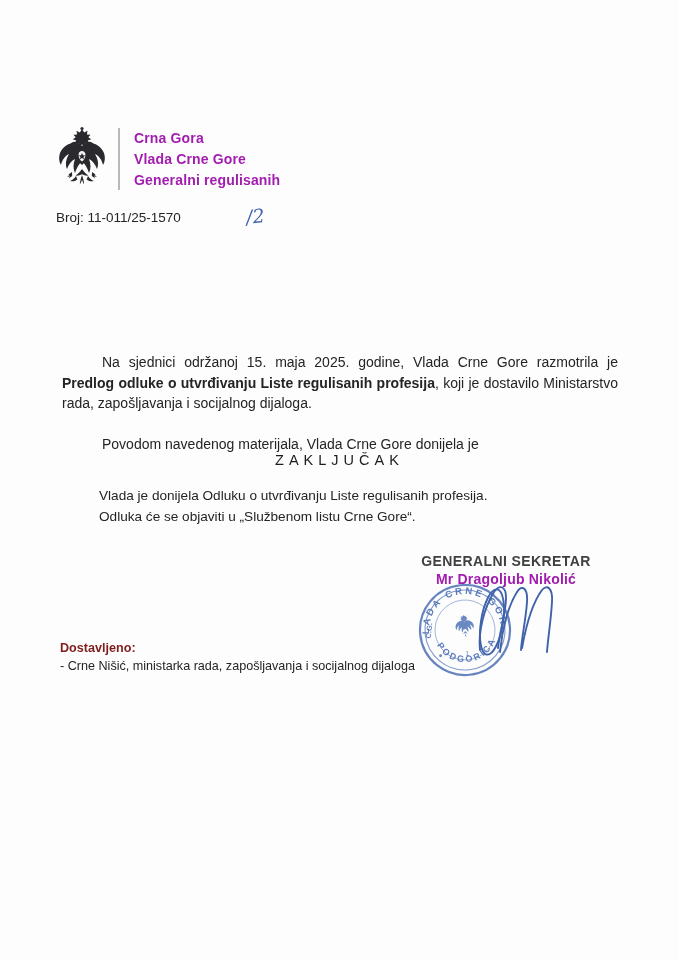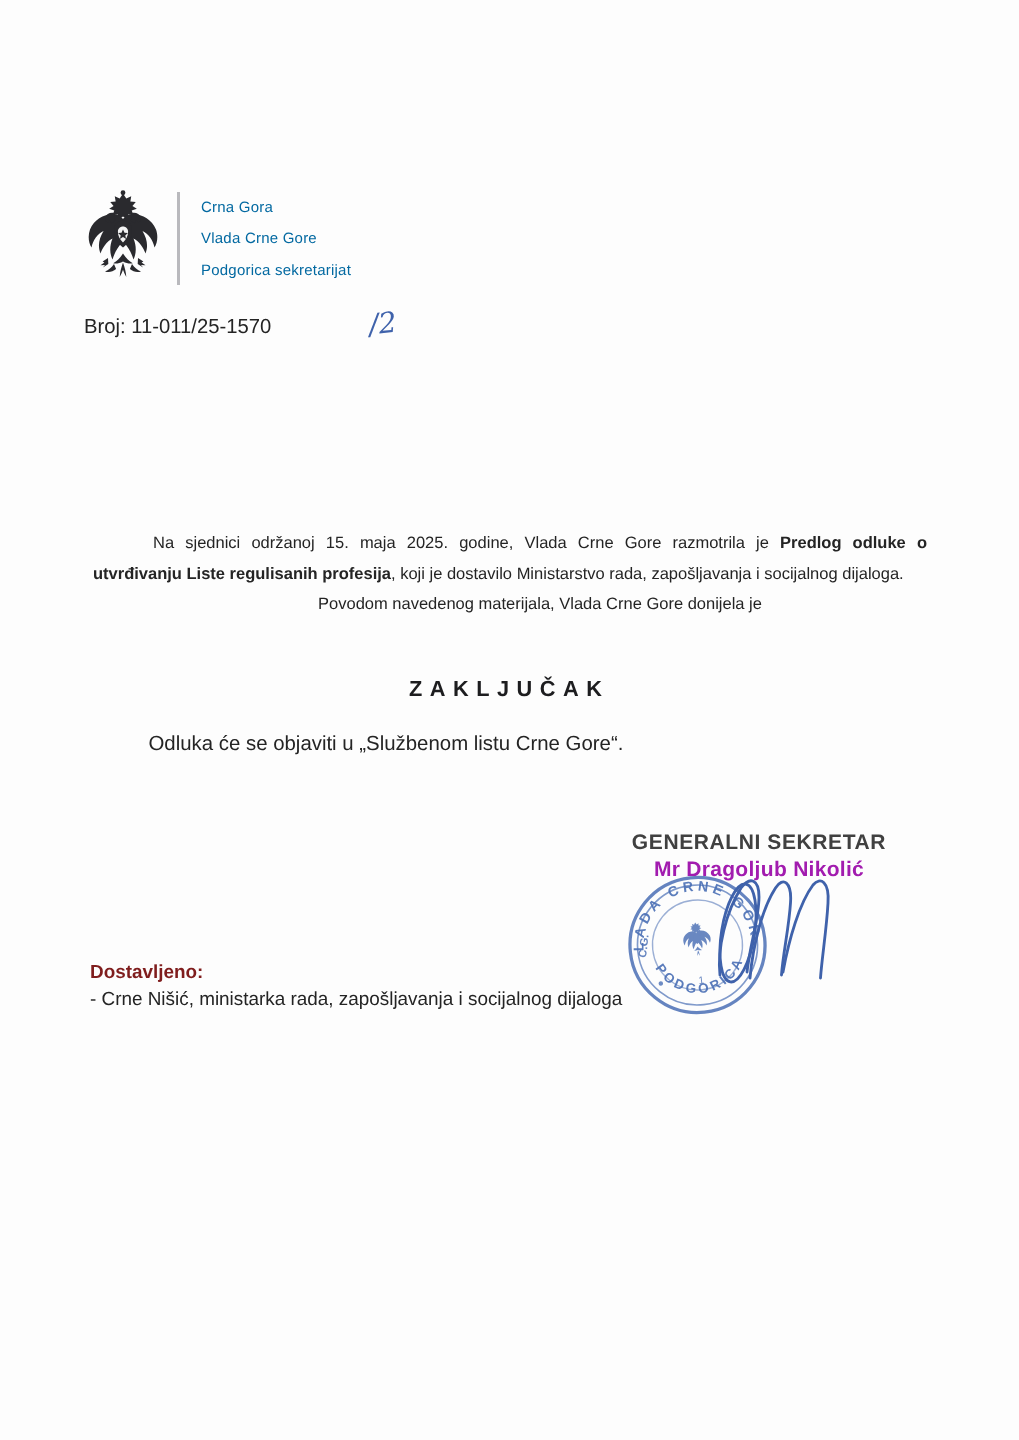--- a/index.html
+++ b/index.html
@@ -35,25 +35,25 @@
     align-self: stretch;
     background: #b9b9bd;
     margin: 2px 14px 2px 10px;
   }
   .lh-lines {
     display: flex;
     flex-direction: column;
     justify-content: center;
   }
   .lh-line {
-    font-size: 10px;
-    font-weight: normal;
+    font-size: 14px;
+    font-weight: bold;
     line-height: 21px;
     letter-spacing: 0.15px;
-    color: #0369a1;
+    color: #a21caf;
     white-space: nowrap;
   }
 
   
   .ref-row {
     position: absolute;
     left: 56px;
     top: 210px;
     width: 570px;
     height: 22px;
@@ -88,39 +88,40 @@
   
   .body-block {
     position: absolute;
     left: 62px;
     top: 352px;
     width: 556px;
   }
   .para-justify {
     text-align: justify;
     text-justify: inter-word;
-    font-size: 11px;
+    font-size: 14px;
     line-height: 20.5px;
     text-indent: 40px;
   }
   .para-justify .last-line {
-    text-align: center;
+    text-align: left;
+    margin-top: 20px;
   }
   .para-justify b {
     font-weight: bold;
   }
 
   .zakljucak {
     position: absolute;
     left: 0;
     right: 0;
     top: 452px;
     text-align: center;
     font-size: 14.5px;
-    font-weight: bold;
+    font-weight: normal;
     letter-spacing: 5px;
     color: #1d1d1f;
   }
 
   .conclusion {
     position: absolute;
     left: 99px;
     top: 486px;
     width: 500px;
     font-size: 13.6px;
@@ -215,39 +216,40 @@
 
           <path d="M16 46 l-3.6 2.4 1.2 0.6 -2.6 1.8 3 -0.2 -1.4 1.8 3.6-2.4z"></path>
           <path d="M36 46 l3.6 2.4 -1.2 0.6 2.6 1.8 -3-0.2 1.4 1.8 -3.6-2.4z"></path>
         </g>
       </svg>
     </div>
     <div class="lh-rule"></div>
     <div class="lh-lines">
       <div class="lh-line">Crna Gora</div>
       <div class="lh-line">Vlada Crne Gore</div>
-      <div class="lh-line">Podgorica sekretarijat</div>
+      <div class="lh-line">Generalni regulisanih</div>
     </div>
   </div>
 
   <div class="ref-row">
     <div class="ref-no">Broj: 11-011/25-1570</div>
     <div class="ref-hand">/2</div>
   </div>
 
   <div class="body-block">
     <div class="para-justify">
       <span>Na sjednici održanoj 15. maja 2025. godine, Vlada Crne Gore razmotrila je </span><b>Predlog odluke o utvrđivanju Liste regulisanih profesija</b><span>, koji je dostavilo Ministarstvo rada, zapošljavanja i socijalnog dijaloga.</span>
       <div class="last-line">Povodom navedenog materijala, Vlada Crne Gore donijela je</div>
     </div>
   </div>
 
   <div class="zakljucak">ZAKLJUČAK</div>
 
   <div class="conclusion">
+    <div>Vlada je donijela Odluku o utvrđivanju Liste regulisanih profesija.</div>
     <div>Odluka će se objaviti u „Službenom listu Crne Gore“.</div>
   </div>
 
   <div class="signature">
     <div class="sig-title">GENERALNI SEKRETAR</div>
     <div class="sig-name">Mr Dragoljub Nikolić</div>
   </div>
 
   <div class="stamp-wrap">
     <svg viewBox="0 0 120 100" width="120" height="100" aria-hidden="true">

